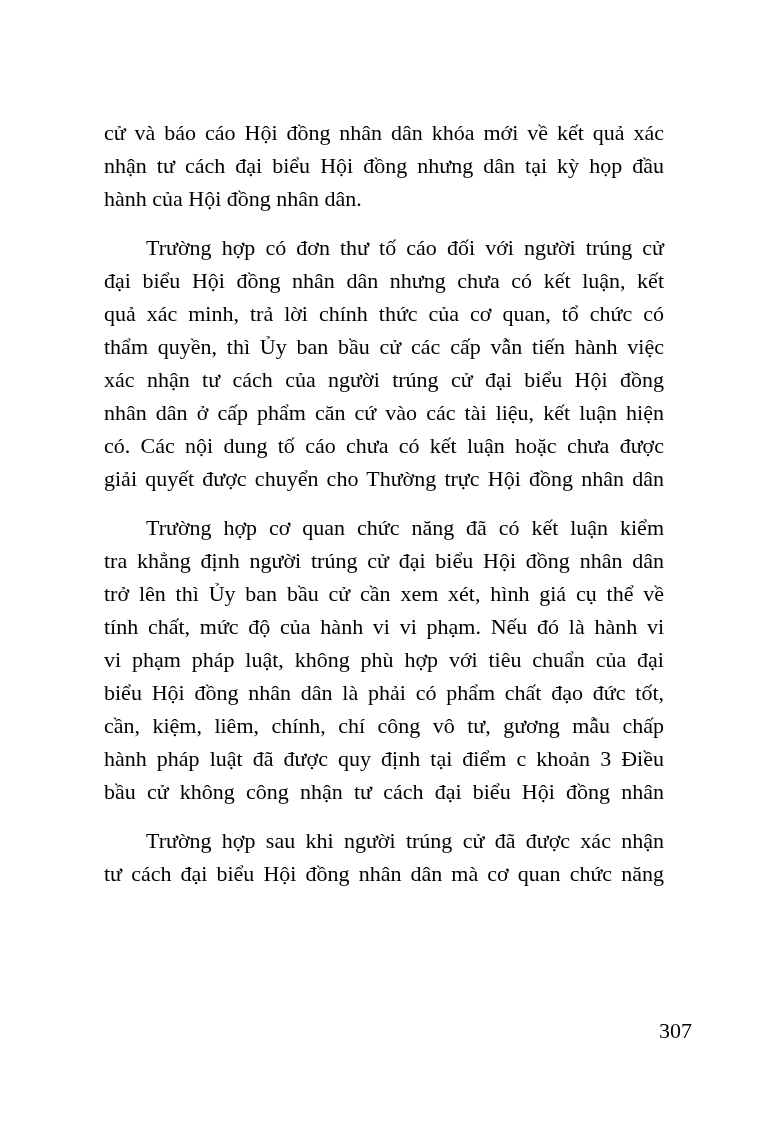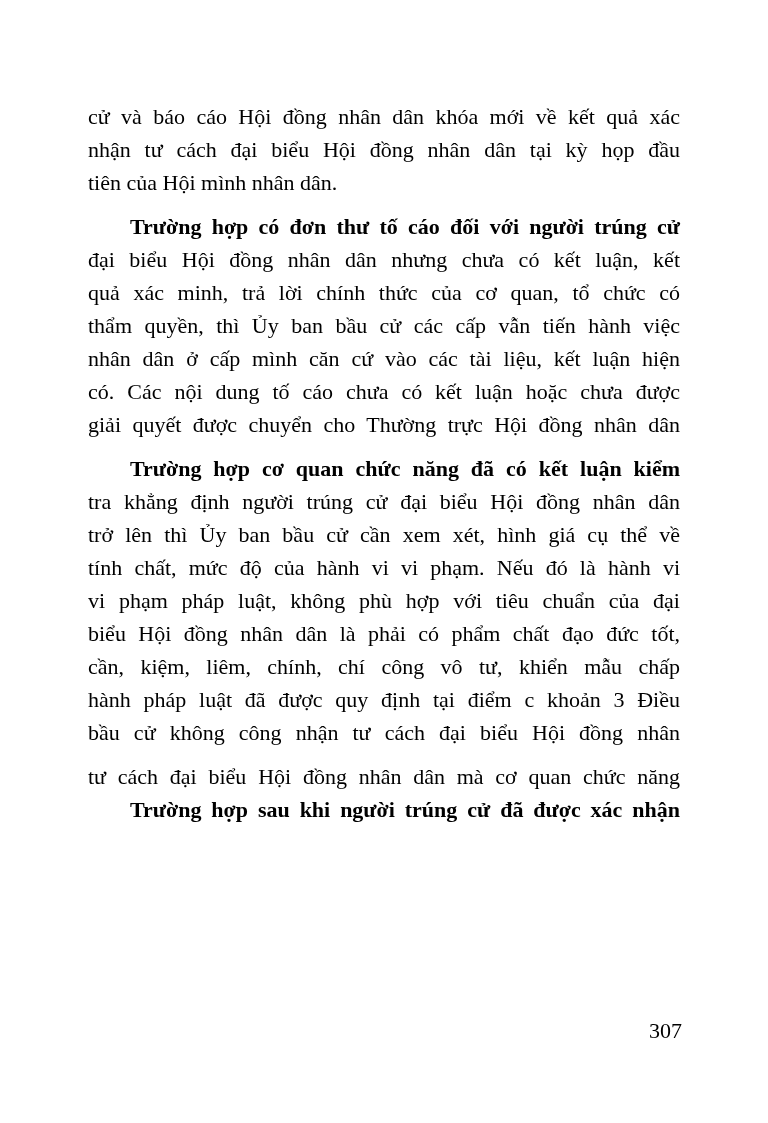--- a/index.html
+++ b/index.html
@@ -17,73 +17,73 @@
     overflow: hidden;
   }
   .text-block {
     position: absolute;
     left: 88px;
     top: 100px;
     width: 592px;
     font-size: 22px;
     line-height: 33px;
   }
-  .para { margin: 0; }
+  .para { margin: 16px; }
   .para + .para { margin-top: 11px; }
   .line {
     text-align: justify;
     text-align-last: justify;
     height: 33px;
     overflow: visible;
   }
   .line.last-left {
     text-align-last: left;
   }
   .line.first-indent {
     padding-left: 42px;
-    font-weight: bold;
   }
   .page-number {
     position: absolute;
     top: 1014px;
-    right: 86px;
+    right: 76px;
     font-size: 22px;
     line-height: 33px;
     text-align: right;
   }
 </style>
 </head>
 <body>
 
 <div class="page">
   <div class="text-block">
       <div class="para">
         <div class="line">cử và báo cáo Hội đồng nhân dân khóa mới về kết quả xác</div>
-        <div class="line">nhận tư cách đại biểu Hội đồng nhân dân tại kỳ họp đầu</div>
-        <div class="line last-left">tiên của Hội mình nhân dân.</div>
+        <div class="line">nhận tư cách đại biểu Hội đồng nhưng dân tại kỳ họp đầu</div>
+        <div class="line last-left">hành của Hội đồng nhân dân.</div>
       </div>
       <div class="para">
         <div class="line first-indent">Trường hợp có đơn thư tố cáo đối với người trúng cử</div>
         <div class="line">đại biểu Hội đồng nhân dân nhưng chưa có kết luận, kết</div>
         <div class="line">quả xác minh, trả lời chính thức của cơ quan, tổ chức có</div>
         <div class="line">thẩm quyền, thì Ủy ban bầu cử các cấp vẫn tiến hành việc</div>
-        <div class="line">nhân dân ở cấp mình căn cứ vào các tài liệu, kết luận hiện</div>
+        <div class="line">xác nhận tư cách của người trúng cử đại biểu Hội đồng</div>
+        <div class="line">nhân dân ở cấp phẩm căn cứ vào các tài liệu, kết luận hiện</div>
         <div class="line">có. Các nội dung tố cáo chưa có kết luận hoặc chưa được</div>
         <div class="line">giải quyết được chuyển cho Thường trực Hội đồng nhân dân</div>
       </div>
       <div class="para">
         <div class="line first-indent">Trường hợp cơ quan chức năng đã có kết luận kiểm</div>
         <div class="line">tra khẳng định người trúng cử đại biểu Hội đồng nhân dân</div>
         <div class="line">trở lên thì Ủy ban bầu cử cần xem xét, hình giá cụ thể về</div>
         <div class="line">tính chất, mức độ của hành vi vi phạm. Nếu đó là hành vi</div>
         <div class="line">vi phạm pháp luật, không phù hợp với tiêu chuẩn của đại</div>
         <div class="line">biểu Hội đồng nhân dân là phải có phẩm chất đạo đức tốt,</div>
-        <div class="line">cần, kiệm, liêm, chính, chí công vô tư, khiển mẫu chấp</div>
+        <div class="line">cần, kiệm, liêm, chính, chí công vô tư, gương mẫu chấp</div>
         <div class="line">hành pháp luật đã được quy định tại điểm c khoản 3 Điều</div>
         <div class="line">bầu cử không công nhận tư cách đại biểu Hội đồng nhân</div>
       </div>
       <div class="para">
+        <div class="line first-indent">Trường hợp sau khi người trúng cử đã được xác nhận</div>
         <div class="line">tư cách đại biểu Hội đồng nhân dân mà cơ quan chức năng</div>
-        <div class="line first-indent">Trường hợp sau khi người trúng cử đã được xác nhận</div>
       </div>
     </div>
   <div class="page-number">307</div>
 </div>
 
 </body></html>

